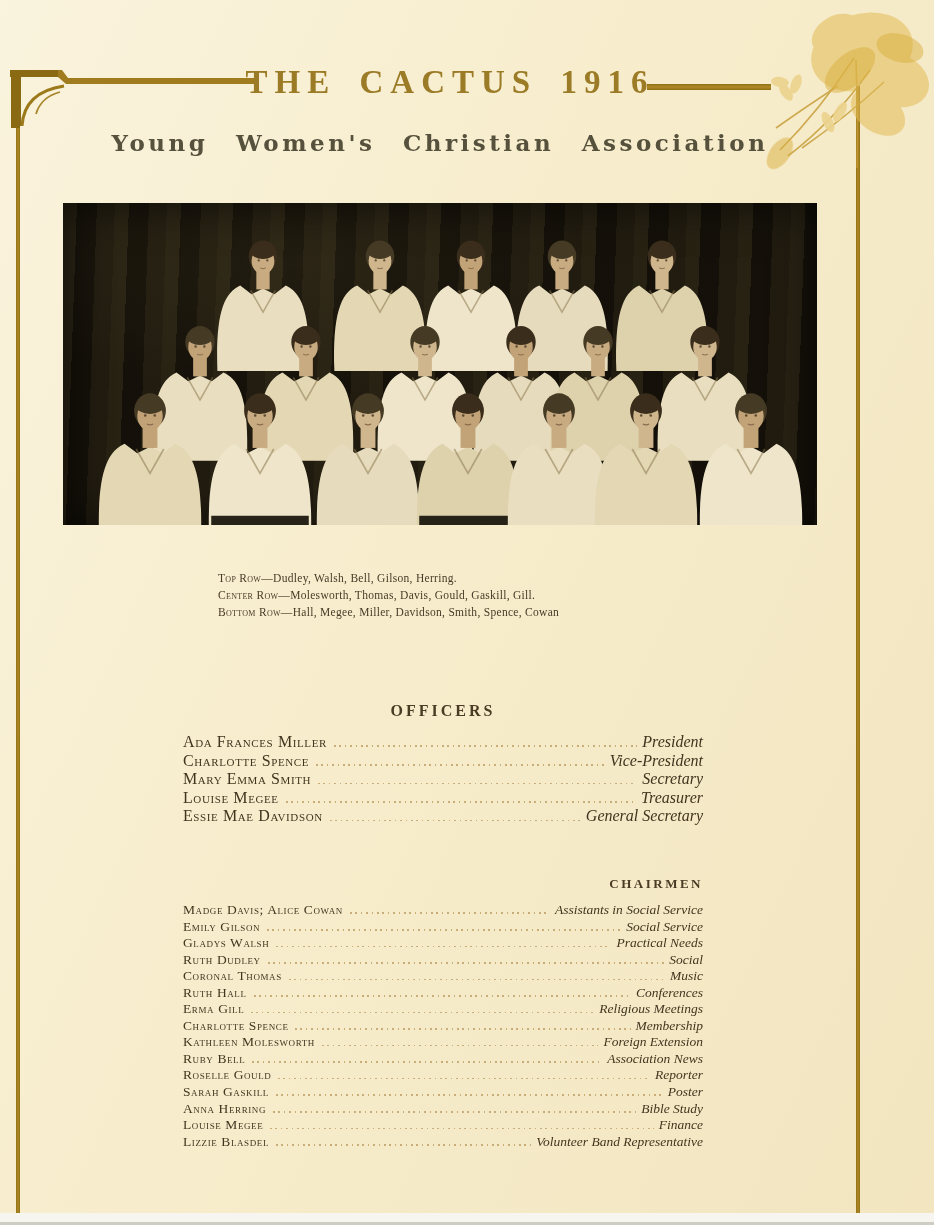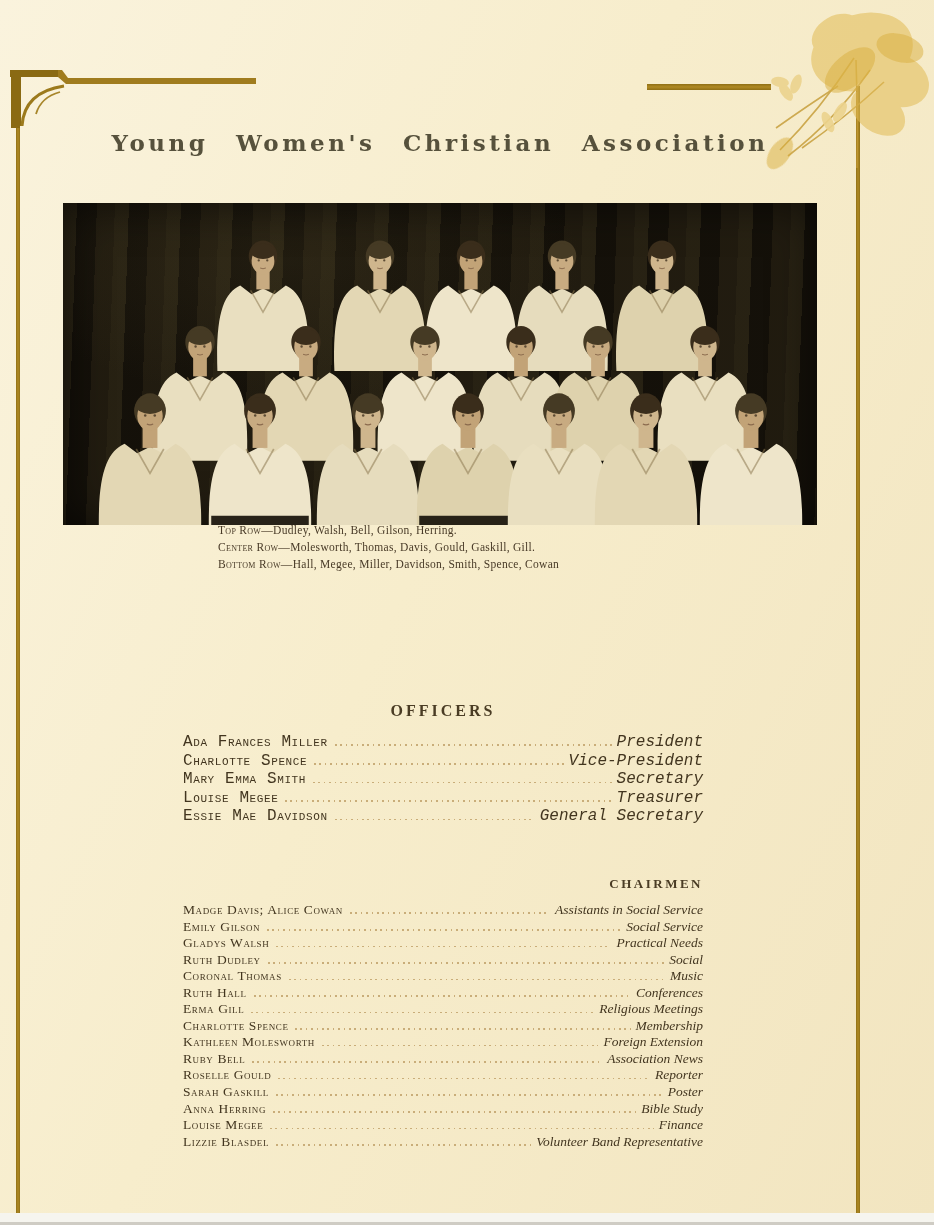--- a/index.html
+++ b/index.html
@@ -33,36 +33,36 @@
     position:absolute; left:63px; top:203px; width:754px; height:322px;
     background:
       radial-gradient(ellipse 420px 200px at 30% 18%, rgba(96,84,48,.18), transparent 70%),
       repeating-linear-gradient(92deg, rgba(62,54,30,.32) 0 14px, rgba(8,6,3,.42) 14px 34px, rgba(48,40,22,.22) 34px 52px),
       #1d180e;
     box-shadow: inset 0 0 45px rgba(0,0,0,.6);
   }
   #photo svg{position:absolute;left:0;top:0;}
   
   #photo-caption{
-    position:absolute; left:218px; top:522px; width:520px;
+    position:absolute; left:218px; top:570px; width:520px;
     font-size:11.5px; line-height:17px; color:#483a27; letter-spacing:.3px;
   }
   .cap-label{font-variant:small-caps;}
   
   .section-heading{
     position:absolute; left:183px; width:520px; text-align:center;
     color:#4a3c24; font-family:"Liberation Serif",serif;font-weight:bold;
   }
   #officers-heading{top:702px; font-size:16px; letter-spacing:3px;}
   #chairmen-heading{top:876px; font-size:13px; letter-spacing:2.5px;text-align:right;}
   .roster{position:absolute; left:183px; width:520px; color:#42351f;}
   #officers-list{top:733px; font-size:16px;}
   #chairmen-list{top:902px; font-size:13.5px;}
   .lrow{display:flex; align-items:baseline;}
-  #officers-list .lrow{height:18.6px;font-family:Liberation Mono, monospace;}
+  #officers-list .lrow{height:18.6px;}
   #chairmen-list .lrow{height:16.55px;}
   .lname{font-variant:small-caps; letter-spacing:.6px; white-space:nowrap;}
   .lrole{font-style:italic; white-space:nowrap;}
   .leader{
     flex:1; display:inline-block; height:1.6px; margin:0 5px 0 7px;
     background:repeating-linear-gradient(to right,#c9ad79 0 1.6px, transparent 1.6px 5.4px);
   }
   
   #scan-strip{
     position:absolute; left:0; bottom:0; width:934px; height:12px;
@@ -108,20 +108,21 @@
     </g>
     <g fill="#ecd38d" opacity="0.9">
       <ellipse cx="36" cy="92" rx="5" ry="10" transform="rotate(-35 36 92)"></ellipse>
       <ellipse cx="46" cy="84" rx="5" ry="10" transform="rotate(20 46 84)"></ellipse>
       <ellipse cx="30" cy="82" rx="5" ry="9" transform="rotate(-80 30 82)"></ellipse>
       <ellipse cx="78" cy="122" rx="5" ry="11" transform="rotate(-25 78 122)"></ellipse>
       <ellipse cx="90" cy="112" rx="5" ry="11" transform="rotate(30 90 112)"></ellipse>
     </g>
   </svg>
 
+  <div id="masthead">THE CACTUS 1916</div>
   <div id="page-title">Young Women's Christian Association</div>
 
   <div id="photo">
     <svg id="photo-fig-svg" width="754" height="322" viewBox="0 0 754 322">
         <g transform="translate(200,56) scale(0.95)">
           <path d="M -48,118 C -50,60 -42,36 -24,28 L -12,37 L 0,31 L 12,37 L 24,28 C 42,36 50,60 48,118 Z" fill="#e9dfc0"></path>
           <path d="M -13,33 L 0,56 L 13,33" stroke="rgba(140,120,80,0.55)" stroke-width="1.6" fill="none"></path>
           <rect x="-7" y="8" width="14" height="24" fill="#c8ab81"></rect>
           <ellipse cx="0" cy="-3" rx="15" ry="16.5" fill="#3a2d1b"></ellipse>
           <ellipse cx="0" cy="2" rx="12" ry="14" fill="#c8ab81"></ellipse>

